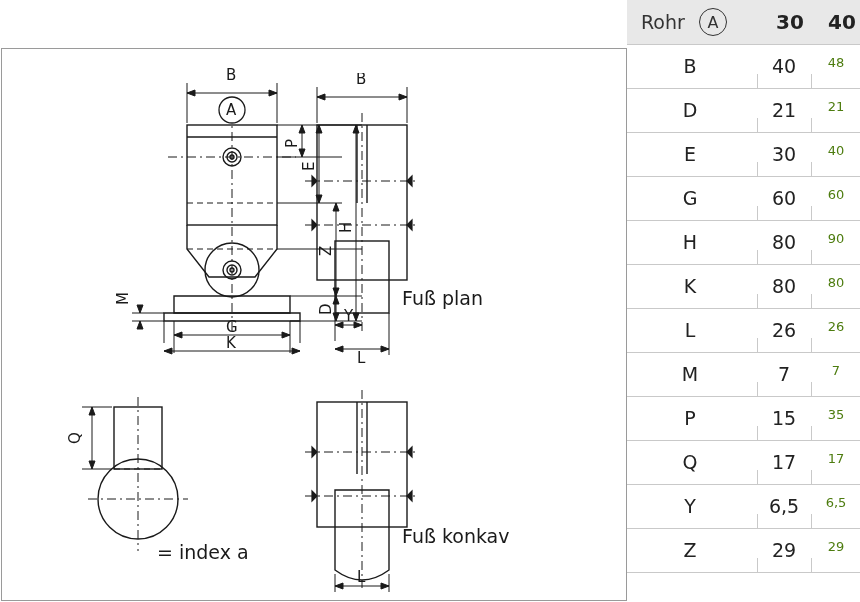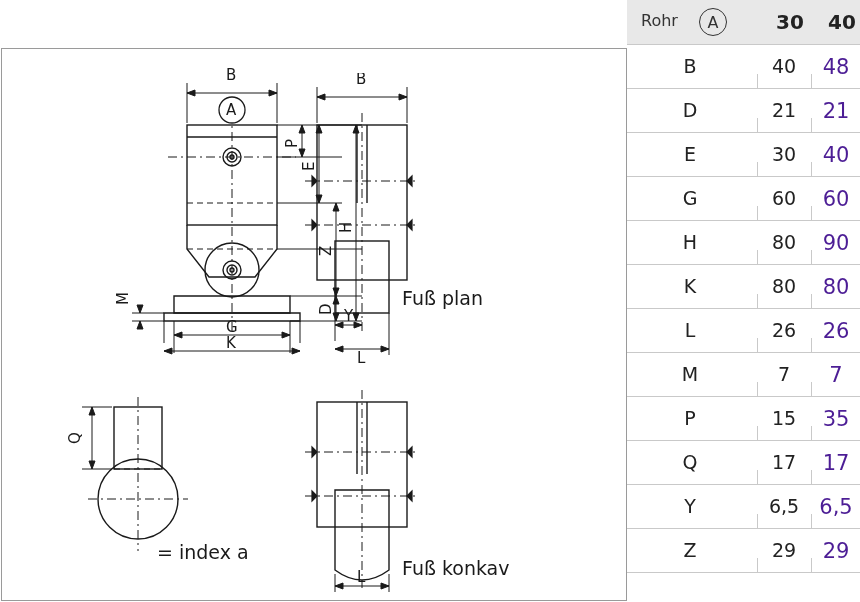--- a/index.html
+++ b/index.html
@@ -32,21 +32,21 @@
   .table{
     position:absolute;right:0;top:0;width:233px;height:602px;
     box-sizing:border-box;
   }
   .thead{
     position:absolute;left:0;top:0;width:233px;height:44px;
     background:#e8e8e8;
     box-sizing:border-box;
   }
   .thead .th-label{
-    position:absolute;left:14px;top:11px;font-size:16px;color:#333;text-align:center;
+    position:absolute;left:14px;top:11px;font-size:19px;color:#333;text-align:center;
   }
   .thead .th-circle{
     position:absolute;left:72px;top:8px;width:28px;height:28px;
     border:1.5px solid #333;border-radius:50%;
     box-sizing:border-box;
     display:flex;align-items:center;justify-content:center;
     font-size:16px;color:#333;
   }
   .thead .th-c1{position:absolute;left:146px;top:10px;width:34px;text-align:center;font-size:20px;font-weight:bold;color:#222;}
   .thead .th-c2{position:absolute;left:198px;top:10px;width:34px;text-align:center;font-size:20px;font-weight:bold;color:#222;}
@@ -57,21 +57,21 @@
   }
   .row .rowline{
     position:absolute;left:0;top:0;width:233px;height:1px;background:#c9c9c9;
   }
   
   .row .tick1{position:absolute;left:130px;top:30px;width:1px;height:14px;background:#c9c9c9;}
   .row .tick2{position:absolute;left:184px;top:30px;width:1px;height:14px;background:#c9c9c9;}
 
   .row .r-label{position:absolute;left:0;top:11px;width:126px;text-align:center;font-size:19px;color:#222;}
   .row .r-v1{position:absolute;left:133px;top:11px;width:48px;text-align:center;font-size:19px;color:#222;}
-  .row .r-v2{position:absolute;left:186px;top:11px;width:46px;text-align:center;font-size:21px;color:#4c1d95;}
+  .row .r-v2{position:absolute;left:186px;top:11px;width:46px;text-align:center;font-size:13px;color:#4d7c0f;}
 
   svg{display:block;}
   .lbl{font-family:"DejaVu Sans", sans-serif;font-size:15px;fill:#1a1a1a;}
 </style>
 </head>
 <body>
 
 <div class="page">
 
   <div class="drawing-panel">
@@ -280,21 +280,21 @@
       <g stroke="#1a1a1a" stroke-width="1" fill="none">
         <line x1="48" y1="200" x2="48" y2="218"></line>
         <line x1="102" y1="200" x2="102" y2="218"></line>
         <line x1="48" y1="212" x2="102" y2="212"></line>
         <path d="M48 212 l8 -3 v6 z" fill="#1a1a1a"></path>
         <path d="M102 212 l-8 -3 v6 z" fill="#1a1a1a"></path>
       </g>
       <text class="lbl" x="70" y="208">L</text>
     </svg>
 
-    <div class="cap" style="left:400px;top:476px;margin-top:32px;">Fuß konkav</div>
+    <div class="cap" style="left:400px;top:476px;">Fuß konkav</div>
 
   </div>
 
   <div class="table">
 
     <div class="thead">
       <div class="th-label">Rohr</div>
       <div class="th-circle">A</div>
       <div class="th-c1">30</div>
       <div class="th-c2">40</div>

